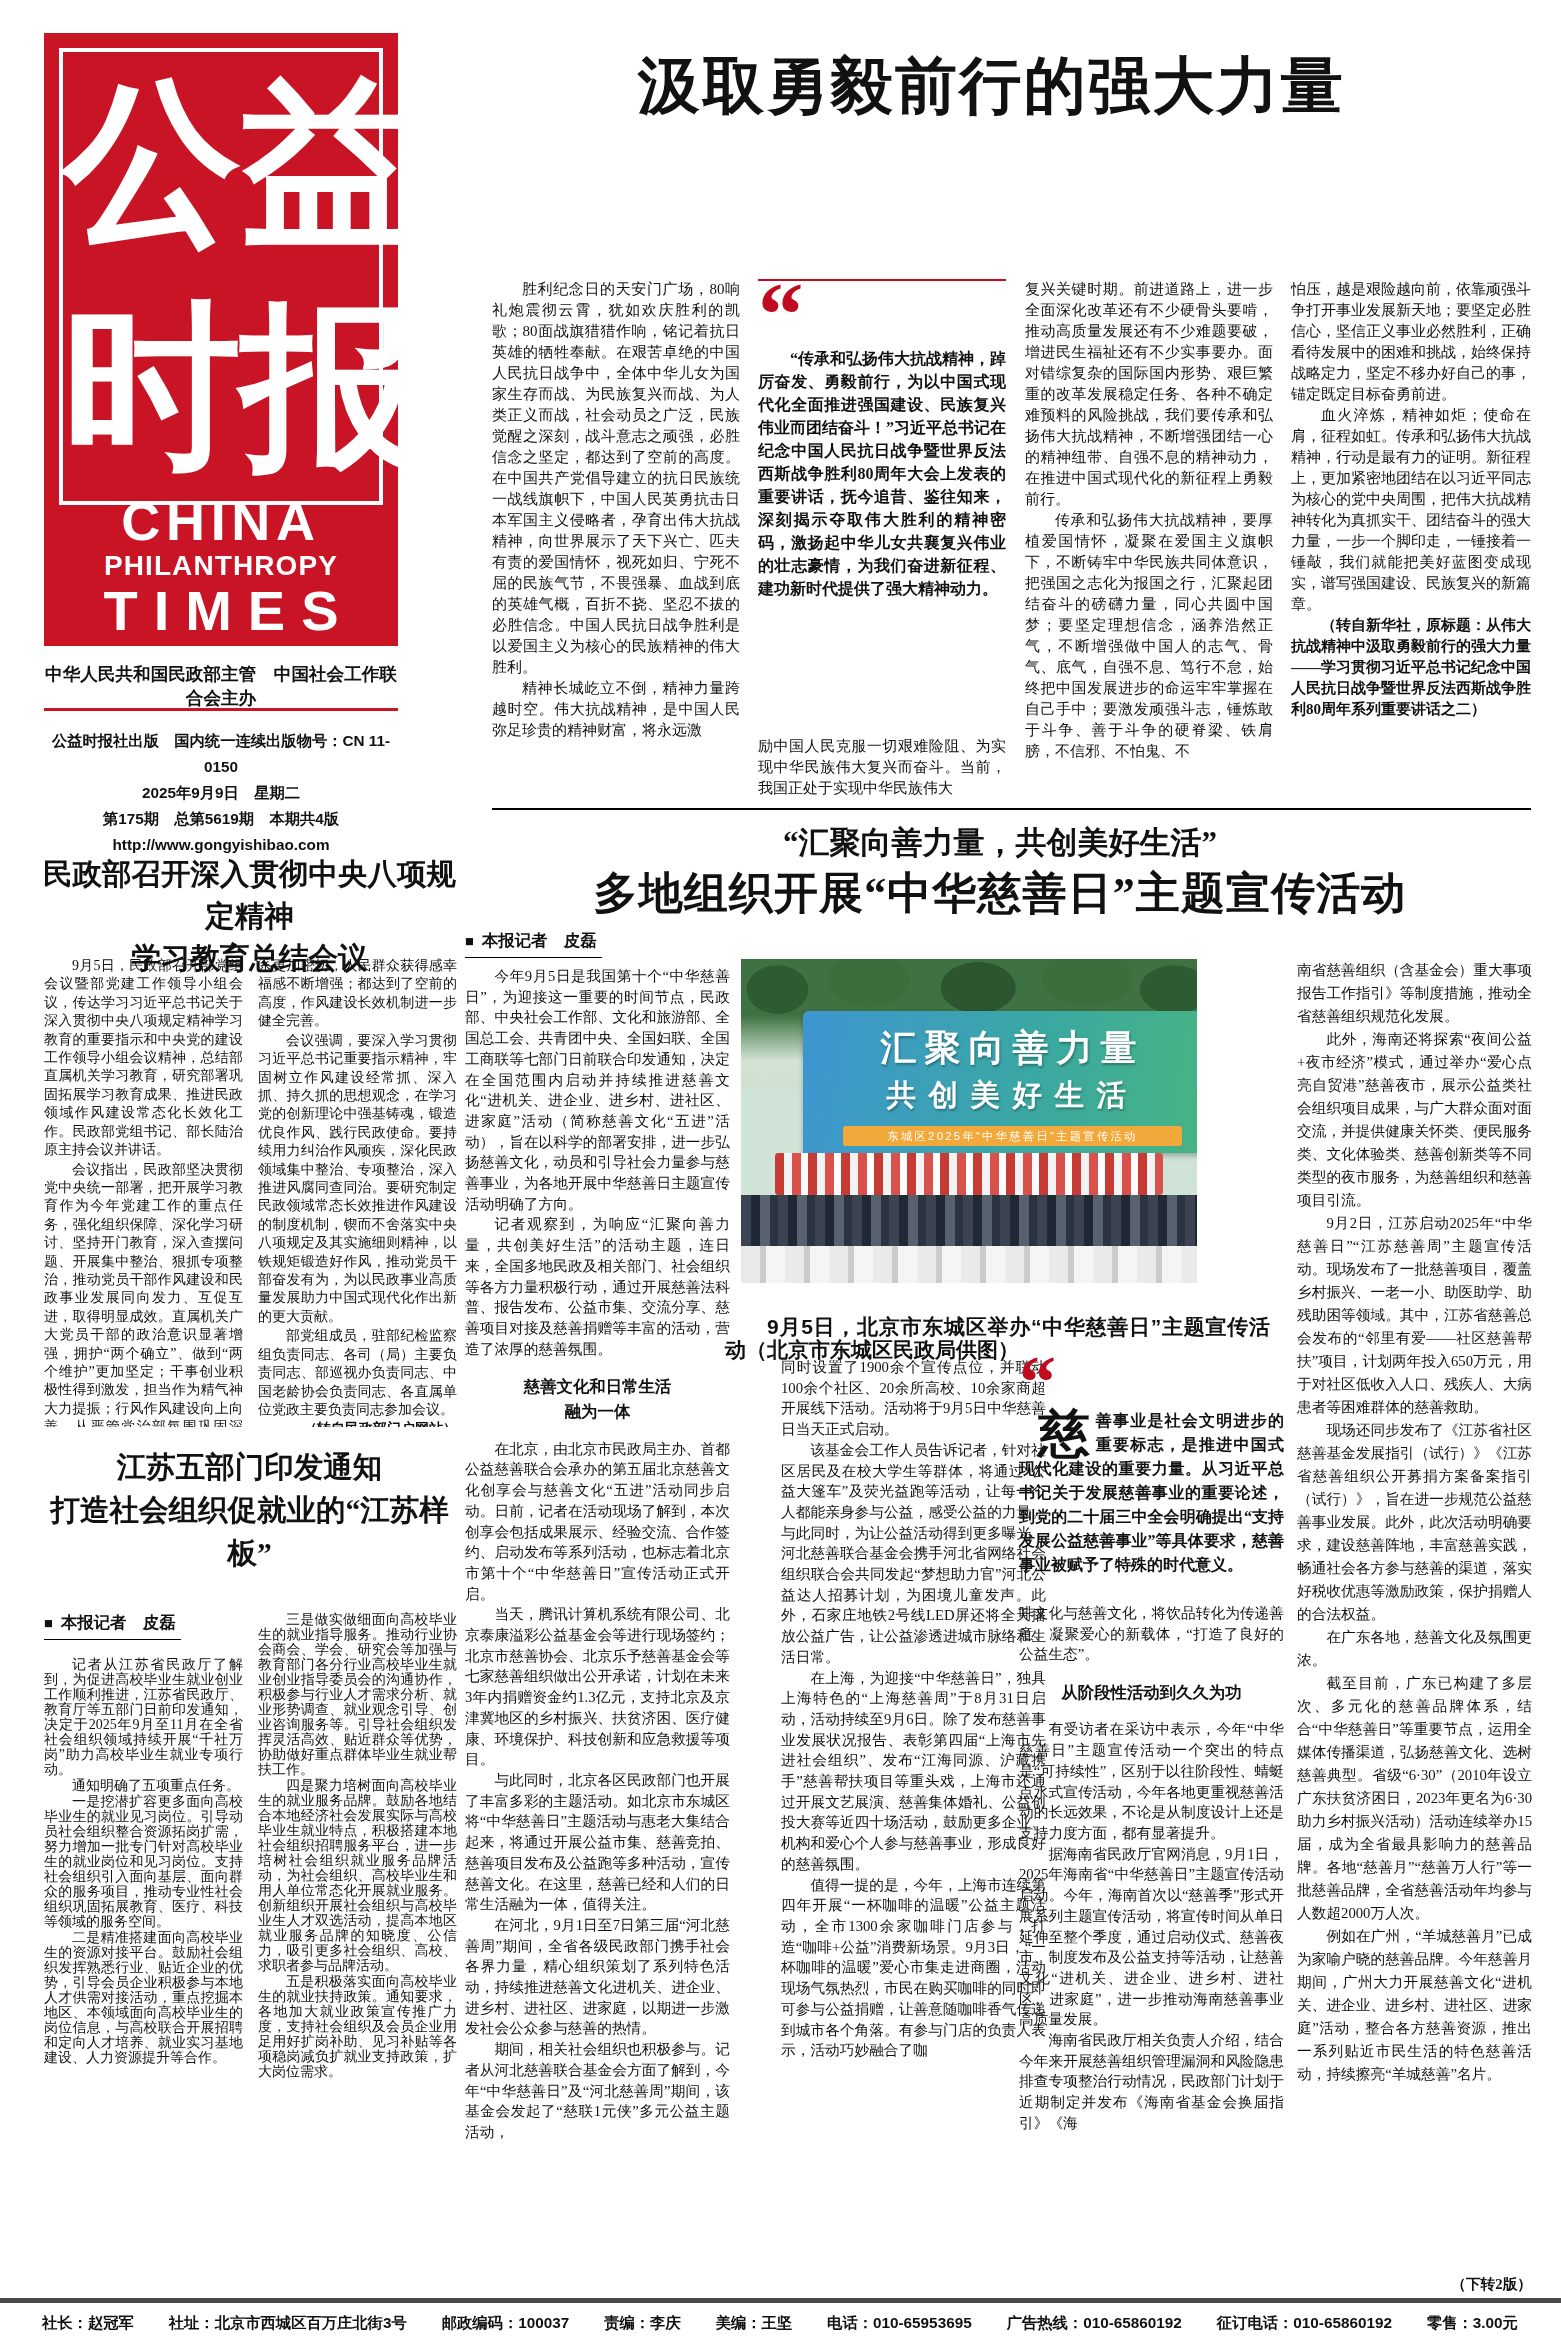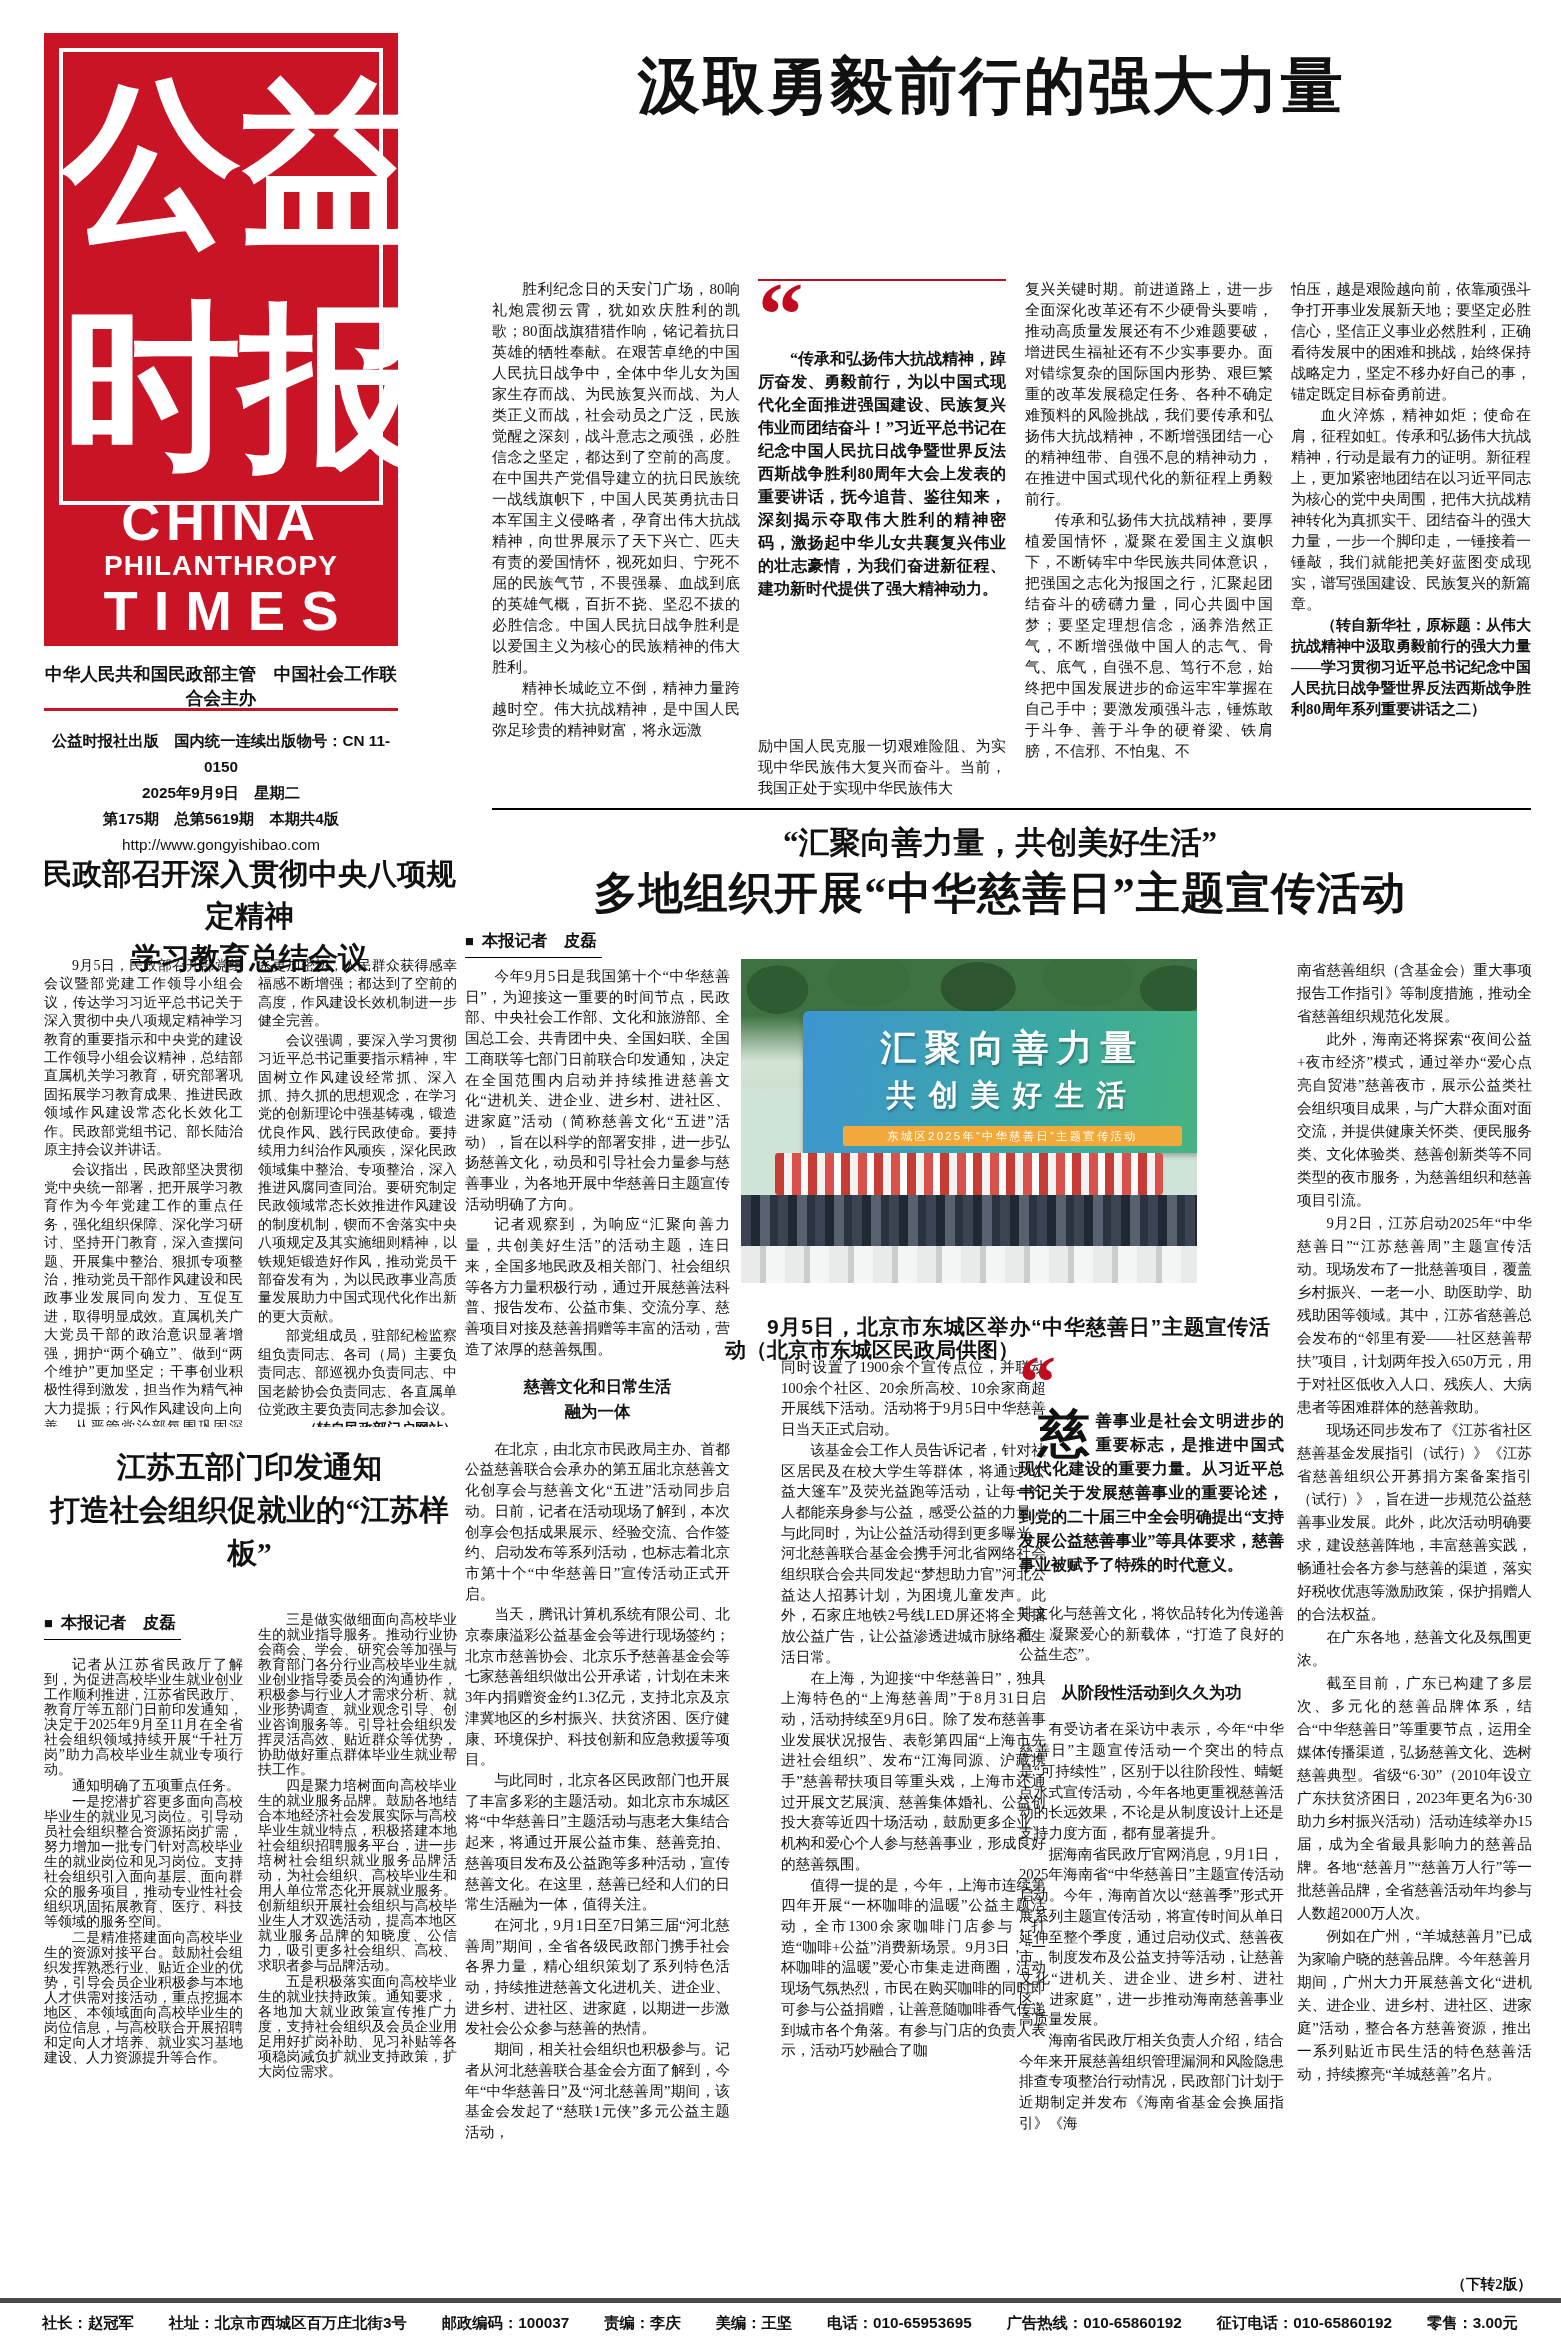--- a/index.html
+++ b/index.html
@@ -17,21 +17,21 @@
             display:grid;grid-template-columns:1fr 1fr;grid-template-rows:1fr 1fr;}
   .logo-char{display:flex;align-items:center;justify-content:center;color:#fff;
              font-size:178px;line-height:1;font-weight:600;}
   .logo-en{position:absolute;left:0;right:0;bottom:6.8px;text-align:center;color:#fff;font-weight:bold;}
   .logo-en .l1{font-size:54px;line-height:57px;letter-spacing:5.7px;}
   .logo-en .l2{font-size:28px;line-height:32px;letter-spacing:1.1px;}
   .logo-en .l3{font-size:56px;line-height:57px;letter-spacing:16px;text-indent:16px;}
   .supervisor{left:44px;top:662px;width:354px;text-align:center;font-weight:bold;font-size:17.6px;}
   .red-rule{left:44px;top:708px;width:354px;height:2.8px;background:#c81425;}
   .pubinfo{left:44px;top:728px;width:354px;text-align:center;font-size:15.3px;line-height:26px;font-weight:600;}
-  .pubinfo .url{font-weight:400;}
+  .pubinfo .url{font-weight:700;}
 
   
   .lead-h{left:453px;top:41px;width:1077px;text-align:center;font-weight:900;
           font-size:62px;line-height:91px;letter-spacing:2.3px;}
   .lead-col{top:279px;width:248px;height:520px;font-size:15px;line-height:21px;}
   .lc1{left:492px;} .lc2{left:758px;} .lc3{left:1025px;} .lc4{left:1291px;width:240px;}
   .pq{border-top:2.8px solid #c00c1e;padding-top:3.4px;}
   .qmark{color:#c00c1e;font-size:91px;line-height:62px;height:63px;font-weight:bold;overflow:hidden;}
   .pq-text{font-weight:bold;font-size:16px;line-height:23px;}
   .lc2{position:absolute;}

